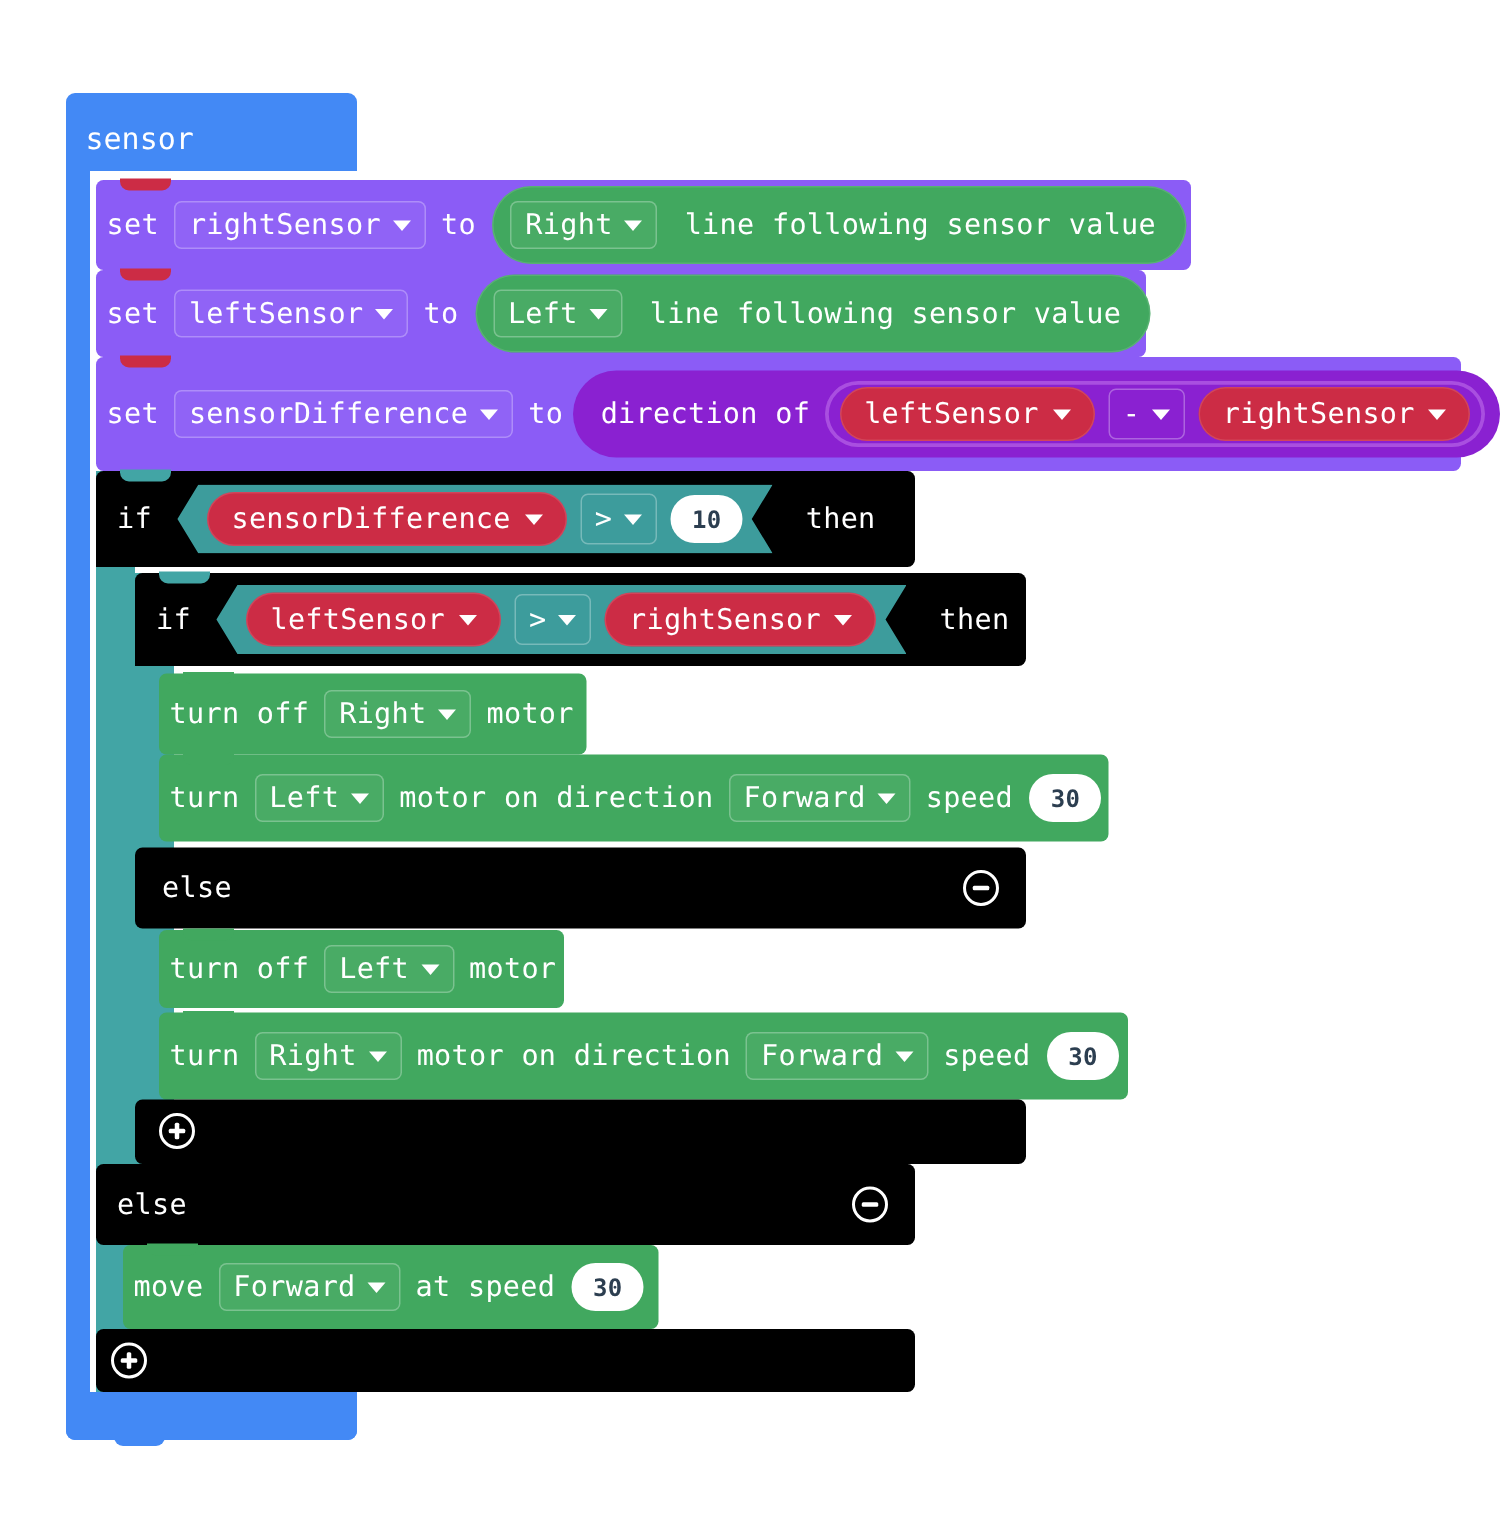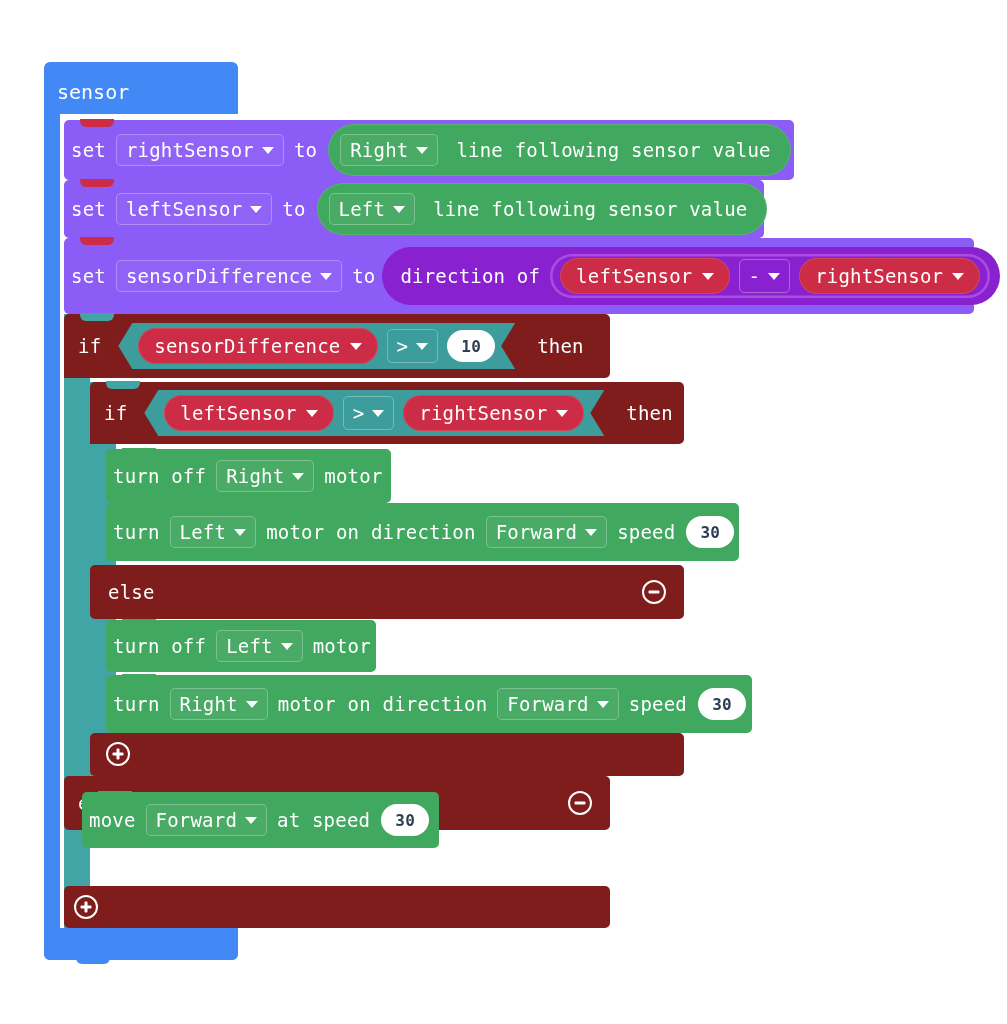--- a/index.html
+++ b/index.html
@@ -168,21 +168,21 @@
     display: inline-flex;
     align-items: center;
     gap: 8px;
     padding: 5px 9px;
     margin: 0 5px;
     border-radius: 5px;
     border: 1px solid rgba(255,255,255,0.30);
     font-size: 19px;
     color: #ffffff;
   }
-  .cbar   { position: absolute; background: #7f1d1d; border-radius: 5px; }
+  .cbar   { position: absolute; background: #000000; border-radius: 5px; }
   .cspine { position: absolute; background: #42a5a5; }
 
   
   .icon-circle {
     position: absolute;
     width: 24px; height: 24px;
     border-radius: 50%;
     border: 2.5px solid #ffffff;
     box-sizing: border-box;
   }
@@ -416,21 +416,21 @@
   <div class="blk cbar" style="left:90px; top:733px; width:594px; height:43px; border-radius:5px;">
     <div class="icon-circle plus" style="left:16px; top:9px;"></div>
   </div>
   <div class="notch-bot n-teal" style="left:106px; top:776px; bottom:auto;"></div>
 
   <div class="blk cbar" style="left:64px; top:776px; width:546px; height:54px; border-radius:5px;">
     <span class="lbl" style="padding-left:14px;">else</span>
     <div class="icon-circle" style="right:18px; top:15px;"></div>
   </div>
 
-  <div class="blk stmt c-green" style="left:82px; top:792px; width:357px; height:56px;">
+  <div class="blk stmt c-green" style="left:82px; top:830px; width:357px; height:56px;">
     <div class="notch-top n-green"></div>
     <div class="stmt-inner">
       <span class="lbl">move</span>
       <span class="field">
         <span>Forward</span>
         <i class="caret"></i>
       </span>
       <span class="lbl">at speed</span>
       <span class="numin">30</span>
     </div>

